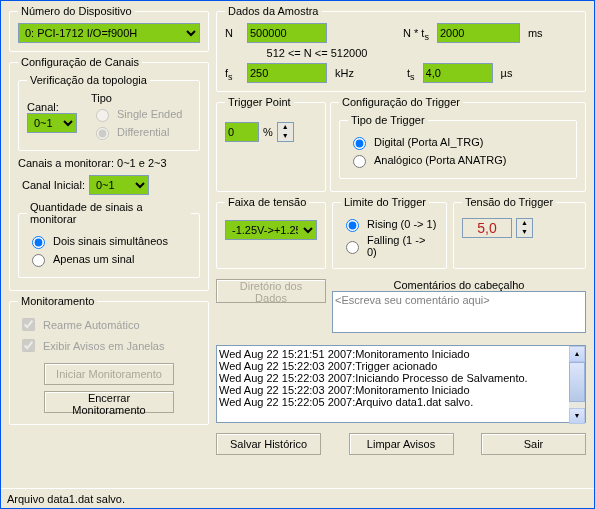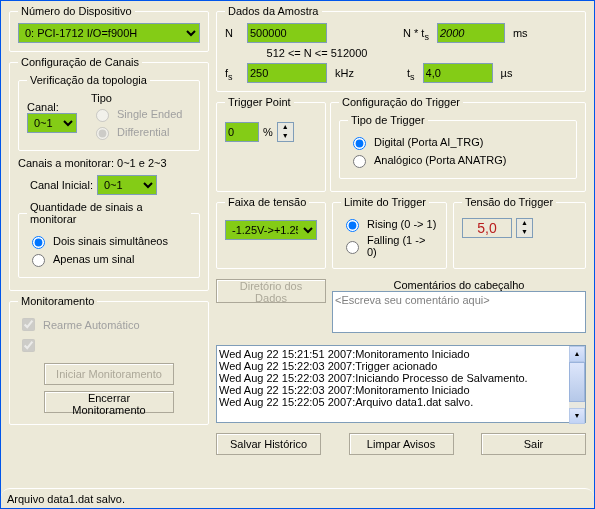--- a/index.html
+++ b/index.html
@@ -26,21 +26,21 @@
 .disabled-text { color: #A0A0A0; }
 .left-col { position: absolute; left: 8px; top: 4px; width: 200px; }
 .right-col { position: absolute; left: 215px; right: 8px; top: 4px; }
 .spinner { display: flex; flex-direction: column; border: 1px solid #7F9DB9; }
 .spinner div { width: 15px; height: 9px; background: #E8E8E0; font-size: 7px; text-align: center; line-height: 8px; }
 textarea { border: 1px solid #7F9DB9; background: #fff; resize: none; font-size: 11px; padding: 2px; }
 .log-box { position: relative; }
 .scroll-v { position: absolute; right: 1px; top: 1px; bottom: 1px; width: 16px; background: #E8E8E0; }
 .scroll-btn { height: 16px; background: linear-gradient(#DDE6FB,#C1D3F5); border: 1px solid #B5C8E8; font-size:7px; text-align:center; line-height:14px;}
 .scroll-thumb { margin:0; background:linear-gradient(#DDE6FB,#B5C8E8); border:1px solid #9AB3DC; height:40px;}
-.statusbar { height: 20px; border-top: 1px solid #fff; background: #ECE9D8; padding: 2px 6px; display:flex; align-items:center;border-radius:9px;}
+.statusbar { height: 20px; border-top: 1px solid #fff; background: #ECE9D8; padding: 2px 6px; display:flex; align-items:center;}
 .sub-ts { font-size:9px; position:relative; top:3px;}
 </style>
 </head>
 <body>
 
 <div class="window">
 
   <div class="client">
 
     <div class="left-col">
@@ -67,21 +67,21 @@
                   <span class="disabled-text">Single Ended</span>
                 </div>
               <div class="radio">
                   <input type="radio" disabled="" checked="" style="">
                   <span class="disabled-text">Differential</span>
                 </div>
             </div>
           </div>
         </fieldset>
         <div class="lbl" style="margin:6px 0">Canais a monitorar: 0~1 e 2~3</div>
-        <div class="row" style="margin:6px 12px">
+        <div class="row" style="margin:6px 4px">
           <span class="lbl">Canal Inicial:</span>
           <select style="width:60px"><option>0~1</option></select>
         </div>
         <fieldset>
           <legend>Quantidade de sinais a monitorar</legend>
           <div class="radio">
               <input type="radio" checked="" style="">
               <span>Dois sinais simultâneos</span>
             </div>
           <div class="radio">
@@ -92,39 +92,40 @@
       </fieldset>
 
       <fieldset>
         <legend>Monitoramento</legend>
         <div class="check">
             <input type="checkbox" checked="" disabled="" style="">
             <span class="disabled-text">Rearme Automático</span>
           </div>
         <div class="check">
             <input type="checkbox" checked="" disabled="" style="">
+            <span class="disabled-text">Exibir Avisos em Janelas</span>
           </div>
         <div style="text-align:center;margin-top:8px">
           <button class="btn" disabled="" style="width:130px">Iniciar Monitoramento</button>
         </div>
         <div style="text-align:center;margin-top:6px">
           <button class="btn" style="width:130px">Encerrar Monitoramento</button>
         </div>
       </fieldset>
     </div>
 
     <div class="right-col">
       <fieldset>
         <legend>Dados da Amostra</legend>
         <div class="row" style="gap:8px">
           <span style="width:14px">N</span>
           <input type="text" style="width: 80px;" value="500000">
           <span style="width:60px"></span>
           <span><span>N * t</span><span class="sub-ts">s</span></span>
-          <input type="text" style="width: 68px; font-style: italic;" value="2000">
+          <input type="text" style="width: 83px;" value="2000">
           <span>ms</span>
         </div>
         <div class="row" style="gap:8px;margin-top:4px">
           <span style="width:14px"></span>
           <span style="width:140px;text-align:center">512 &lt;= N &lt;= 512000</span>
         </div>
         <div class="row" style="gap:8px;margin-top:4px">
           <span style="width:14px">f<span class="sub-ts">s</span></span>
           <input type="text" style="width: 80px;" value="250">
           <span style="width:30px">kHz</span>

